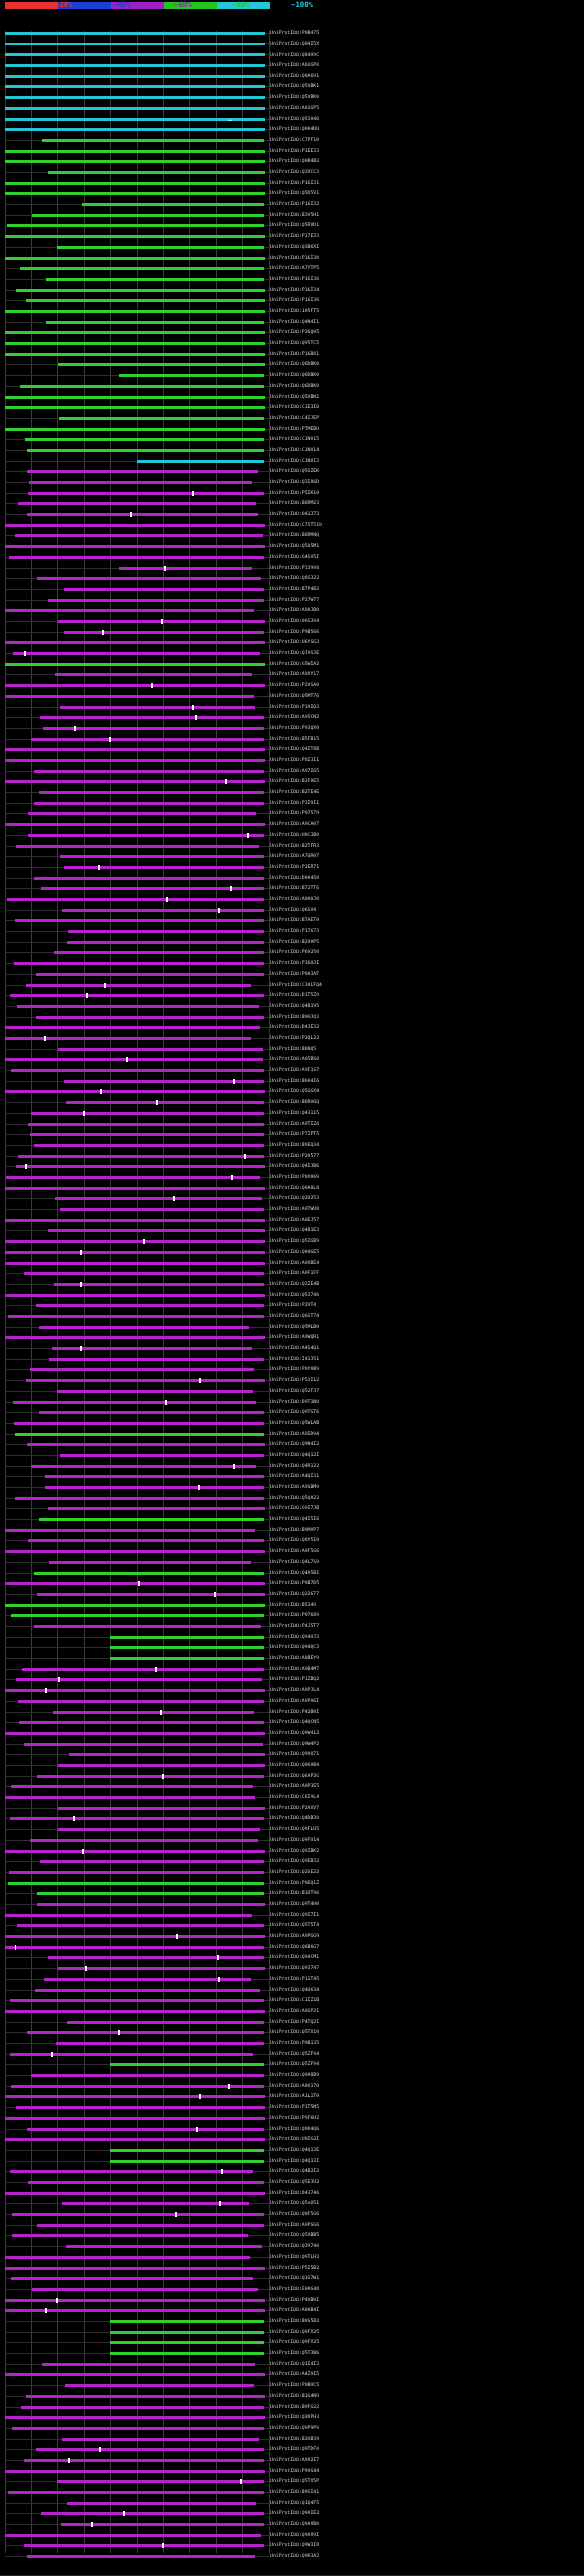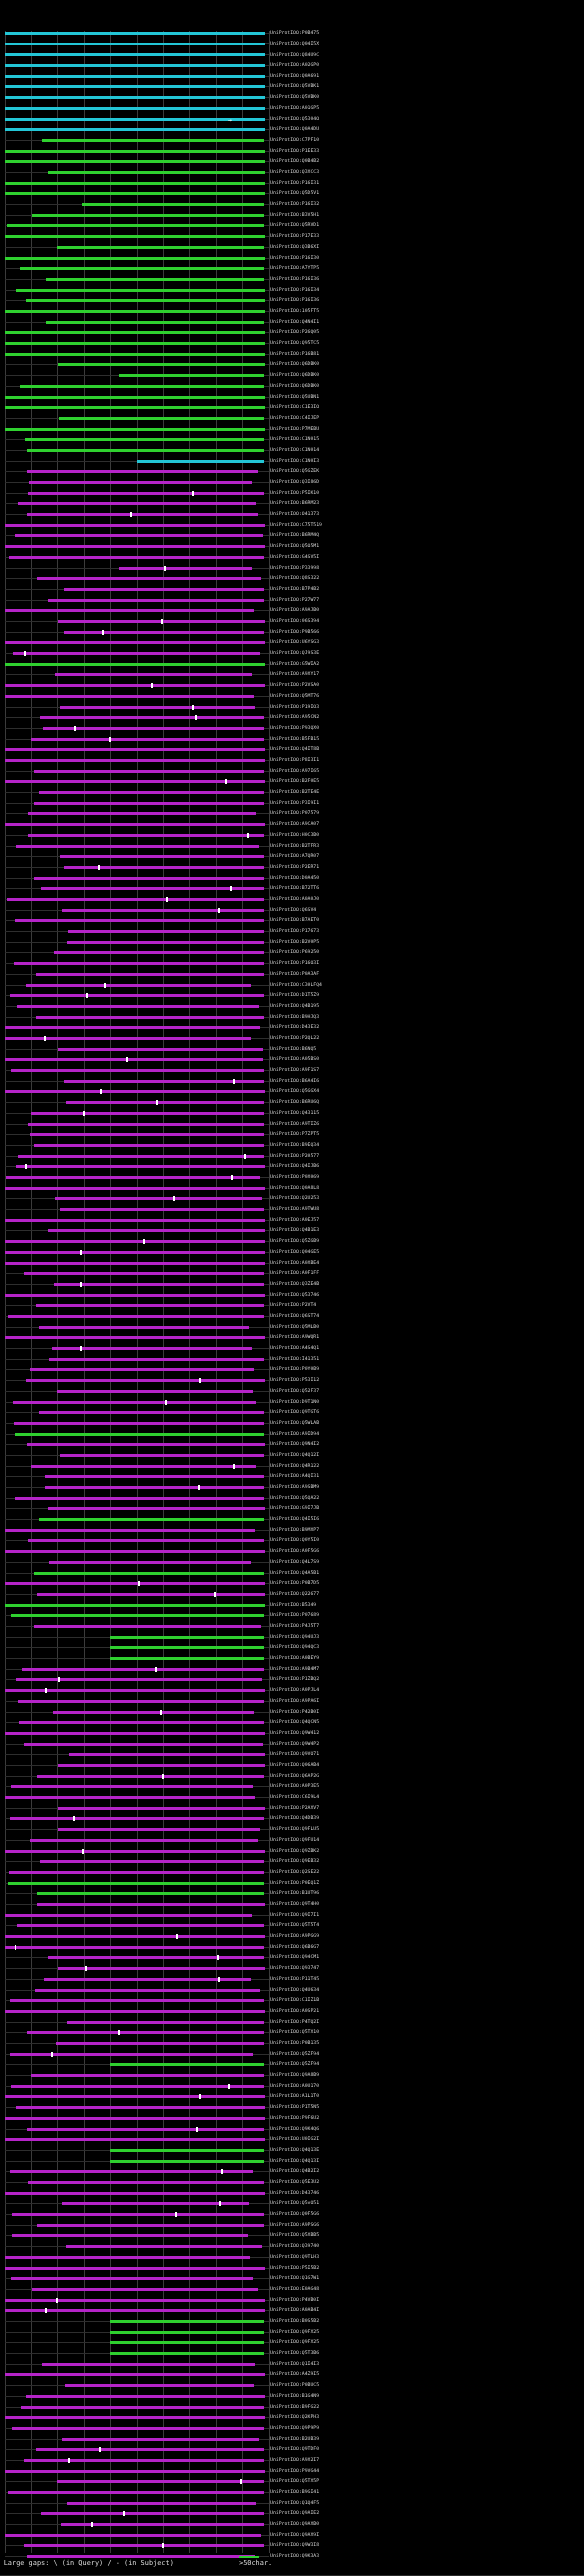--- a/index.html
+++ b/index.html
@@ -32,20 +32,32 @@
   .foot-l{position:absolute;left:3.7px;top:3.7px;font-size:6.9px;color:#dcdcdc;}
   .foot-r{position:absolute;left:239px;top:3.7px;font-size:6.9px;color:#dcdcdc;}
   .foot-line{position:absolute;left:239px;top:0.9px;width:20px;height:1.8px;background:#2fd12f;}
   .bottomline{position:absolute;left:0;top:2575px;width:585px;height:0.9px;background:#2a2a2a;}
 </style>
 </head>
 <body>
 
 <div id="root">
 
+  <div class="legend" id="legend">
+      <div class="seg" style="left: 4.6px; width: 53px; background: rgb(232, 49, 47);"></div>
+      <div class="seg" style="left: 58px; width: 53px; background: rgb(27, 63, 214);"></div>
+      <div class="seg" style="left: 111px; width: 53px; background: rgb(160, 31, 196);"></div>
+      <div class="seg" style="left: 164px; width: 53px; background: rgb(33, 196, 33);"></div>
+      <div class="seg" style="left: 217px; width: 53px; background: rgb(36, 200, 216);"></div>
+      <div class="lbl" style="left: 55px; color: rgb(232, 49, 47);">~20%</div>
+      <div class="lbl" style="left: 113px; color: rgb(27, 63, 214);">~40%</div>
+      <div class="lbl" style="left: 174px; color: rgb(160, 31, 196);">~60%</div>
+      <div class="lbl" style="left: 232px; color: rgb(33, 196, 33);">~80%</div>
+      <div class="lbl" style="left: 291px; color: rgb(36, 200, 216);">~100%</div>
+    </div>
 
 
   <div class="plot" id="plot">
     <div class="frame-l"></div>
     <div class="frame-r"></div>
   <div class="grid" style="left: 4.6px;"></div>
       <div class="grid" style="left: 31px;"></div>
       <div class="grid" style="left: 57px;"></div>
       <div class="grid" style="left: 84px;"></div>
       <div class="grid" style="left: 110px;"></div>
@@ -1303,20 +1315,15 @@
         <div class="hsp" style="left: 162px; width: 1.8px; top: 0px; height: 4.6px; background: rgb(255, 255, 255);"></div>
         <div class="label">UniProtIOO:Q9W3I8</div>
       </div>
       <div class="row" style="top: 2523px;">
         <div class="conn" style="left: 4.6px; width: 264px; background: rgb(46, 46, 46);"></div>
         <div class="hsp" style="left: 26.5px; width: 228px; background: rgb(181, 36, 200);"></div>
         <div class="label">UniProtIOO:Q9K3A3</div>
       </div>
     </div>
 
-  <div class="footer">
-    <div class="foot-l">Large gaps: \ (in Query) / - (in Subject)</div>
-    <div class="foot-line"></div>
-    <div class="foot-r">&gt;50char.</div>
-  </div>
   <div class="bottomline"></div>
 </div>
 
 
 </body></html>

